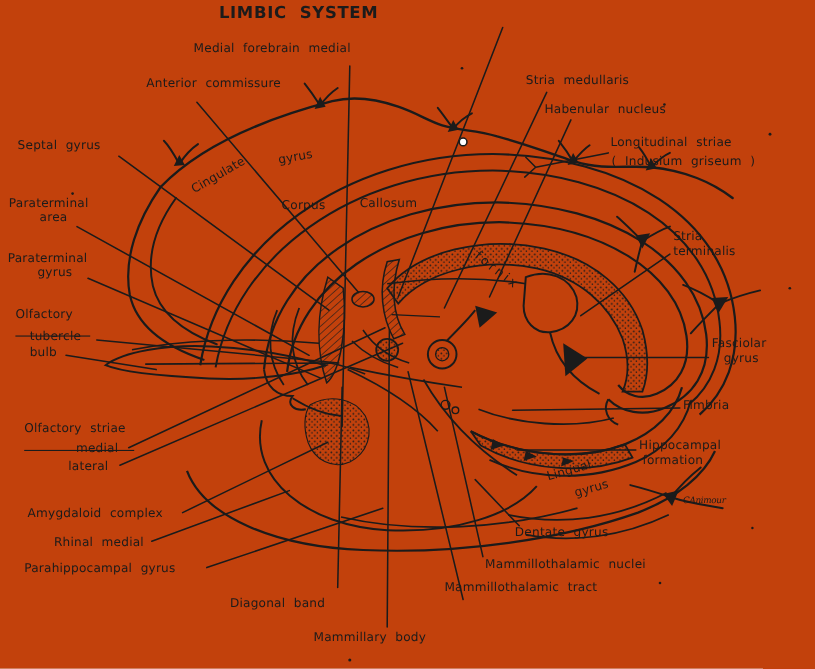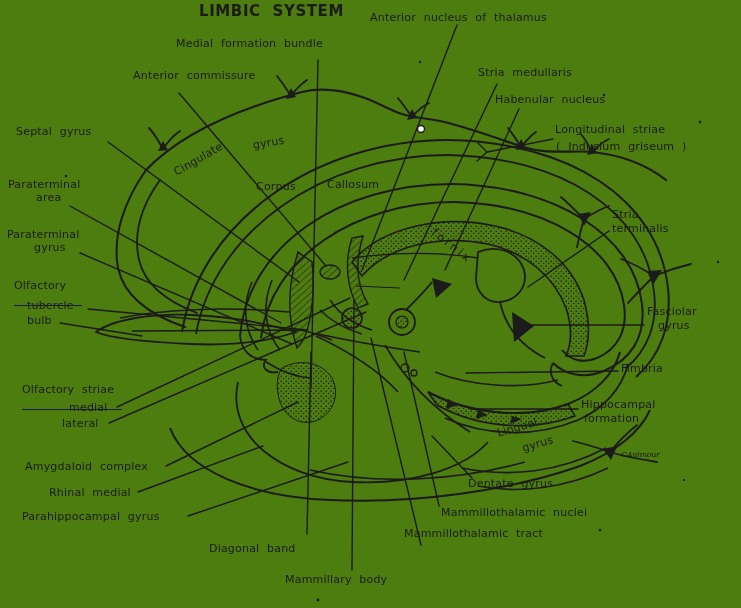--- a/index.html
+++ b/index.html
@@ -1,16 +1,16 @@
 <!DOCTYPE html>
 <html><head>
 <meta charset="utf-8">
 <style>
   html,body{margin:0;padding:0;background:#e8e8e8;}
-  #page{position:relative;width:741px;height:608px;background:#4d7c0f;overflow:hidden;
+  #page{position:relative;width:741px;height:608px;background:#c2410c;overflow:hidden;
         font-family:"DejaVu Sans",sans-serif;color:#1b1b1b;}
   svg{position:absolute;left:0;top:0;}
   .lbl{position:absolute;font-size:11px;line-height:12px;white-space:nowrap;
        word-spacing:4px;letter-spacing:.2px;color:#1b1b1b;}
   .title{font-size:15px;font-weight:bold;letter-spacing:.6px;word-spacing:6px;}
   .ul{border-bottom:1.6px solid #1b1b1b;padding-bottom:13px;}
   .rot{transform-origin:left top;}
   .sig{font-family:"DejaVu Serif",serif;font-style:italic;font-size:8px;letter-spacing:-.3px;}
   .fornix{letter-spacing:2.5px;font-size:11.5px;}
 </style>
@@ -164,22 +164,21 @@
       <circle cx="66" cy="176" r="1.2"></circle>
         <circle cx="718" cy="262" r="1.2"></circle>
         <circle cx="600" cy="530" r="1.2"></circle>
       <circle cx="318" cy="600" r="1.4"></circle>
         <circle cx="684" cy="480" r="1.1"></circle>
     </g>
   </svg>
 
   <div class="lbl title" style="left:199px;top:5px">LIMBIC SYSTEM</div>
 
-  <div class="lbl" style="left:370px;top:12px">Anterior nucleus of thalamus</div>
-  <div class="lbl" style="left:176px;top:38px">Medial formation bundle</div>
+  <div class="lbl" style="left:176px;top:38px">Medial forebrain medial</div>
   <div class="lbl" style="left:133px;top:70px">Anterior commissure</div>
   <div class="lbl" style="left:478px;top:67px">Stria medullaris</div>
   <div class="lbl" style="left:495px;top:94px">Habenular nucleus</div>
   <div class="lbl" style="left:555px;top:124px">Longitudinal striae</div>
   <div class="lbl" style="left:556px;top:141px">( Indusium griseum )</div>
 
   <div class="lbl" style="left:16px;top:126px">Septal gyrus</div>
   <div class="lbl" style="left:8px;top:179px">Paraterminal</div>
   <div class="lbl" style="left:36px;top:192px">area</div>
   <div class="lbl" style="left:7px;top:229px">Paraterminal</div>

